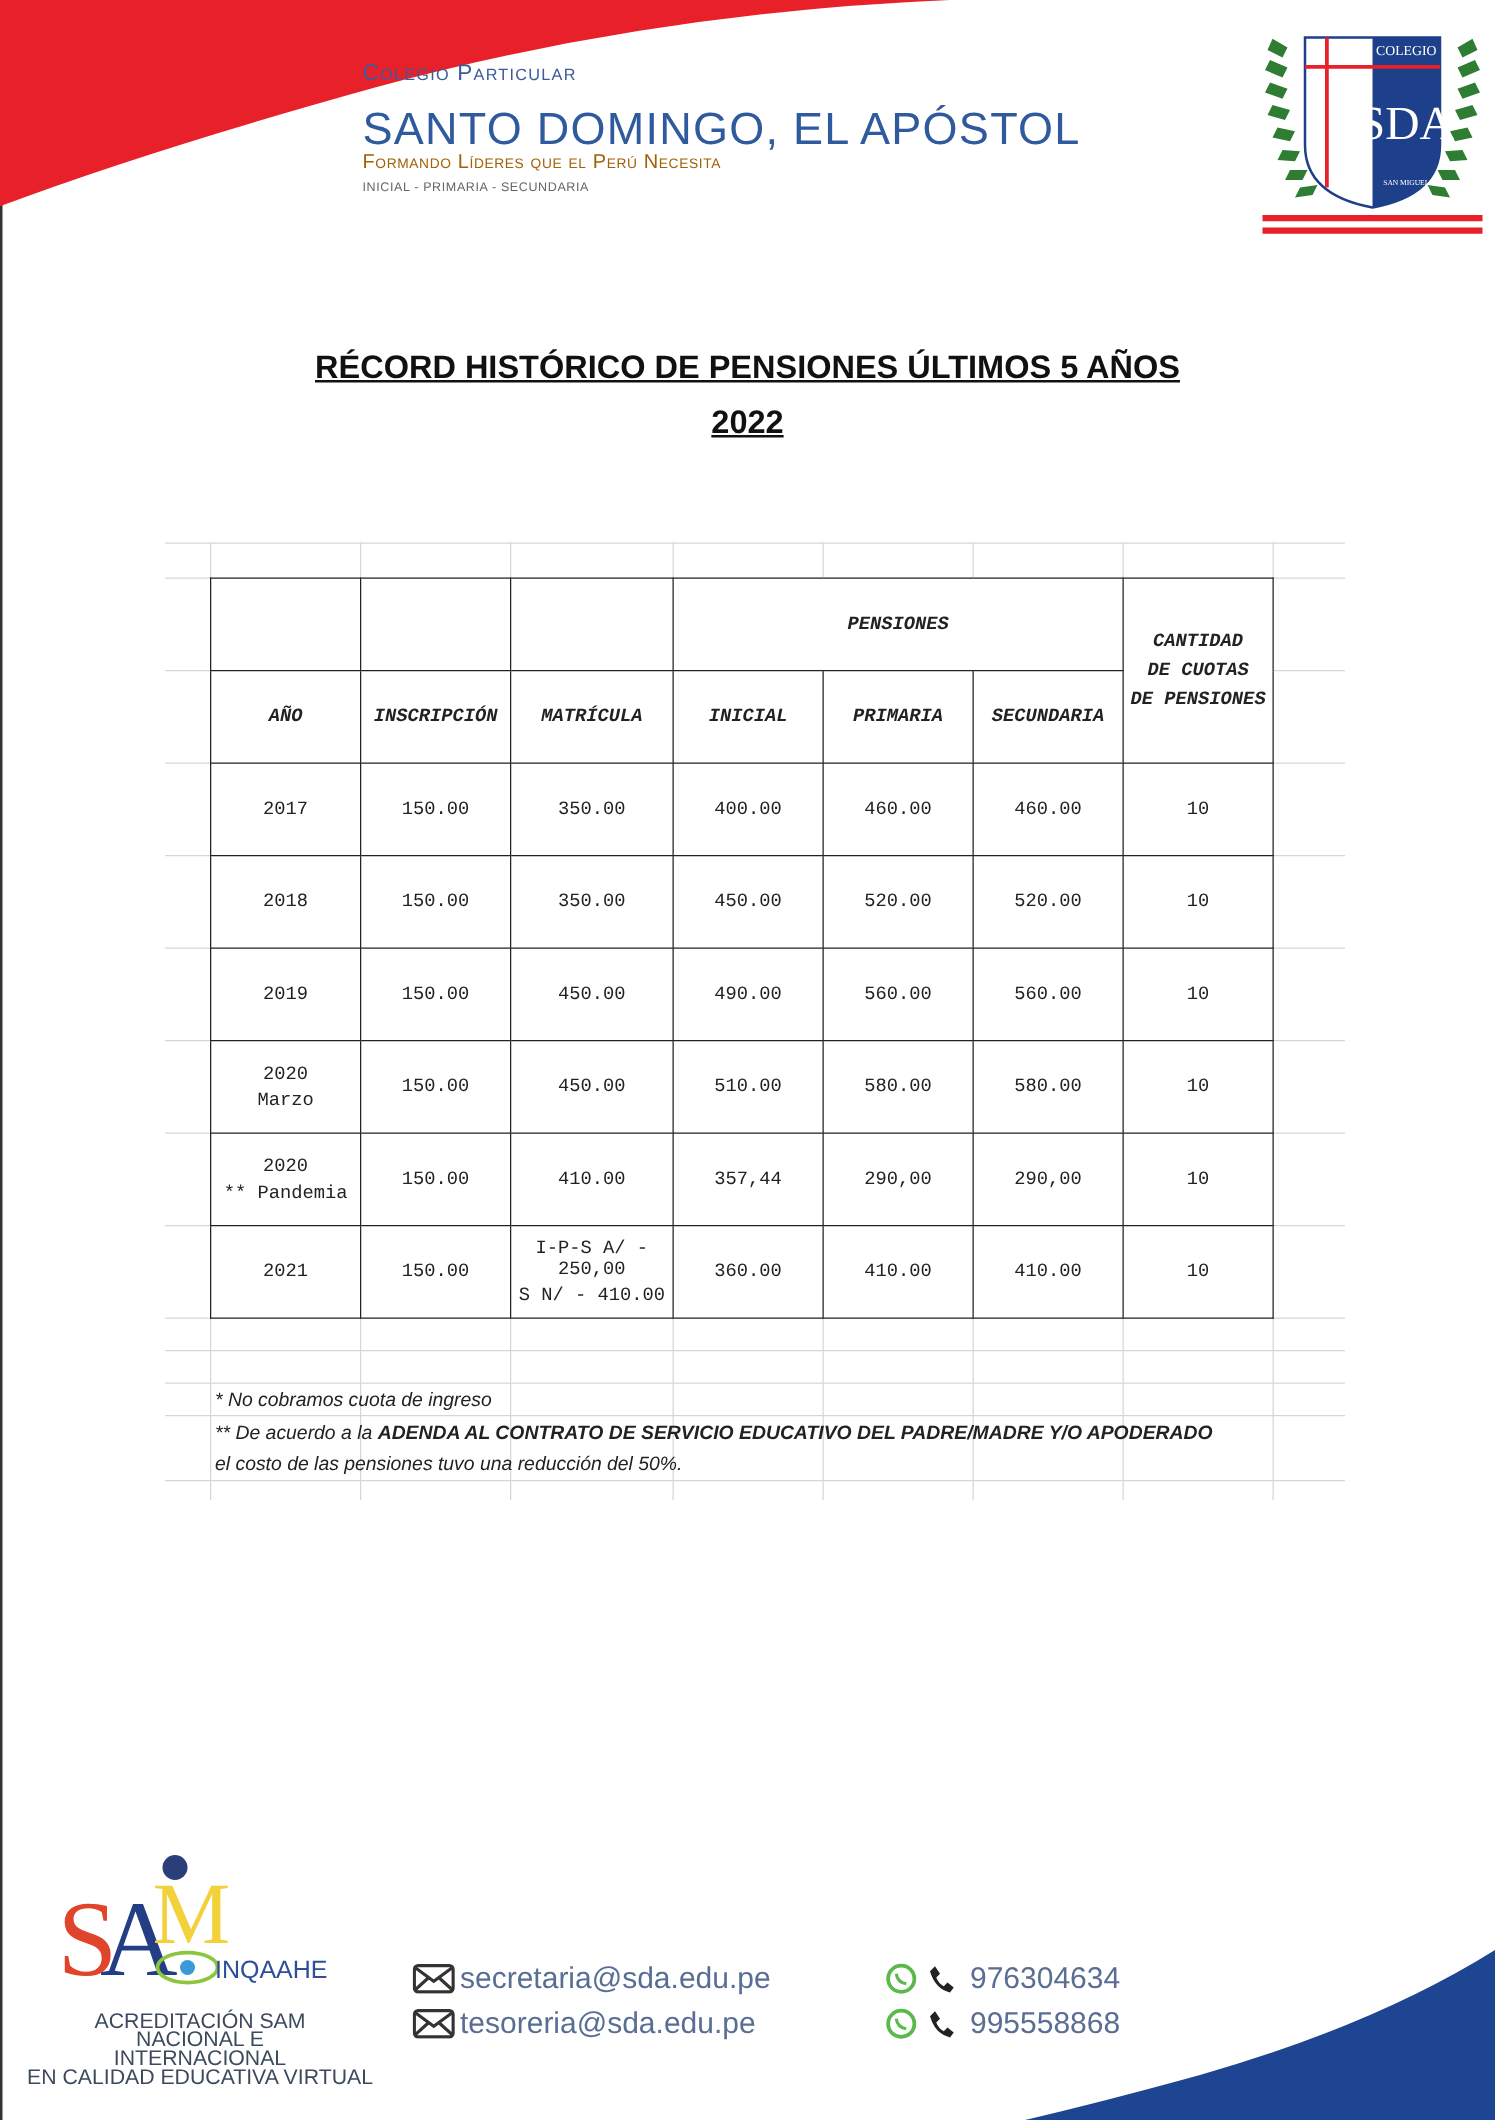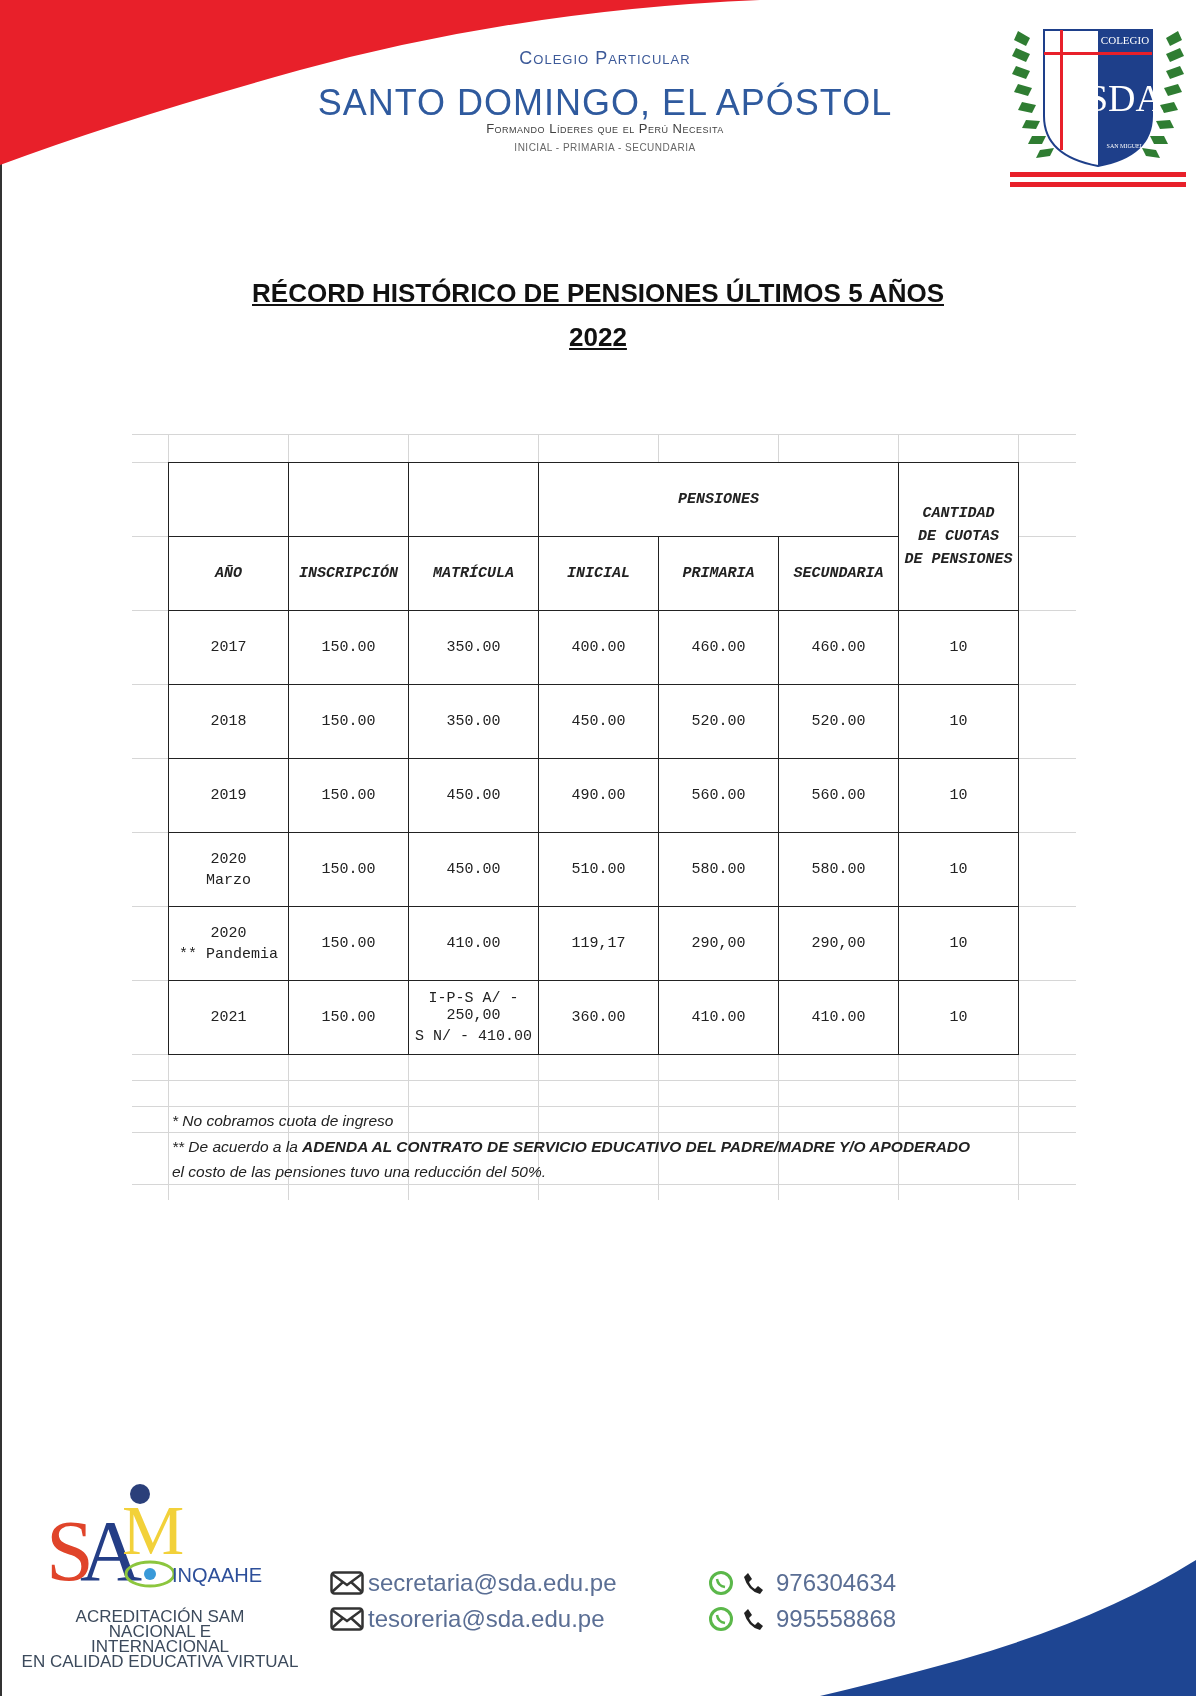--- a/index.html
+++ b/index.html
@@ -1,22 +1,22 @@
 <!DOCTYPE html>
 <html><head>
 <meta charset="utf-8">
 <style>
   html,body{margin:0;padding:0;background:#fff;}
   body{width:1196px;height:1696px;position:relative;overflow:hidden;font-family:"Liberation Sans",sans-serif;}
   .page-border{position:absolute;left:0;top:0;width:2px;height:1696px;background:#333;}
   .top-swoosh{position:absolute;left:0;top:0;width:1196px;height:200px;}
-  .header-text{position:absolute;left:290px;top:48px;width:630px;text-align:center;color:#2a4d8f;}
+  .header-text{position:absolute;left:290px;top:48px;width:630px;text-align:left;color:#2a4d8f;}
   .h-sub1{font-size:18px;letter-spacing:1px;font-variant:small-caps;color:#3d5a99;}
   .h-main{font-size:36px;letter-spacing:1px;line-height:36px;color:#2f5a9e;margin-top:16px;}
-  .h-sub2{font-size:13px;letter-spacing:0.5px;font-variant:small-caps;color:#404040;}
+  .h-sub2{font-size:16px;letter-spacing:0.5px;font-variant:small-caps;color:#a16207;}
   .h-levels{font-size:10px;color:#666;letter-spacing:0.5px;margin-top:6px;}
   .crest{position:absolute;left:1008px;top:26px;width:180px;height:170px;}
   .doc-title{position:absolute;left:0;width:1196px;text-align:center;font-weight:bold;text-decoration:underline;color:#111;font-family:"Liberation Sans",sans-serif;}
   .t1{top:278px;font-size:26px;}
   .t2{top:322px;font-size:26px;text-decoration:underline;}
   
   .grid{position:absolute;left:132px;top:434px;width:944px;height:766px;}
   .gl-h{position:absolute;left:0;width:944px;height:1px;background:#d6d6d6;}
   .gl-v{position:absolute;top:0;width:1px;height:766px;background:#d6d6d6;}
   table.rec{position:absolute;left:168px;top:462px;border-collapse:collapse;font-family:Liberation Mono, monospace;}
@@ -188,21 +188,21 @@
       </tr>
       <tr style="height: 74px;">
         <td>
           <div>2020</div>
           <div style="margin-top:4px">** Pandemia</div>
         </td>
         <td>150.00</td>
         <td>
           <div>410.00</div>
         </td>
-        <td>119,17</td>
+        <td>357,44</td>
         <td>290,00</td>
         <td>290,00</td>
         <td>10</td>
       </tr>
       <tr style="height: 74px;">
         <td>
           <div>2021</div>
         </td>
         <td>150.00</td>
         <td>

